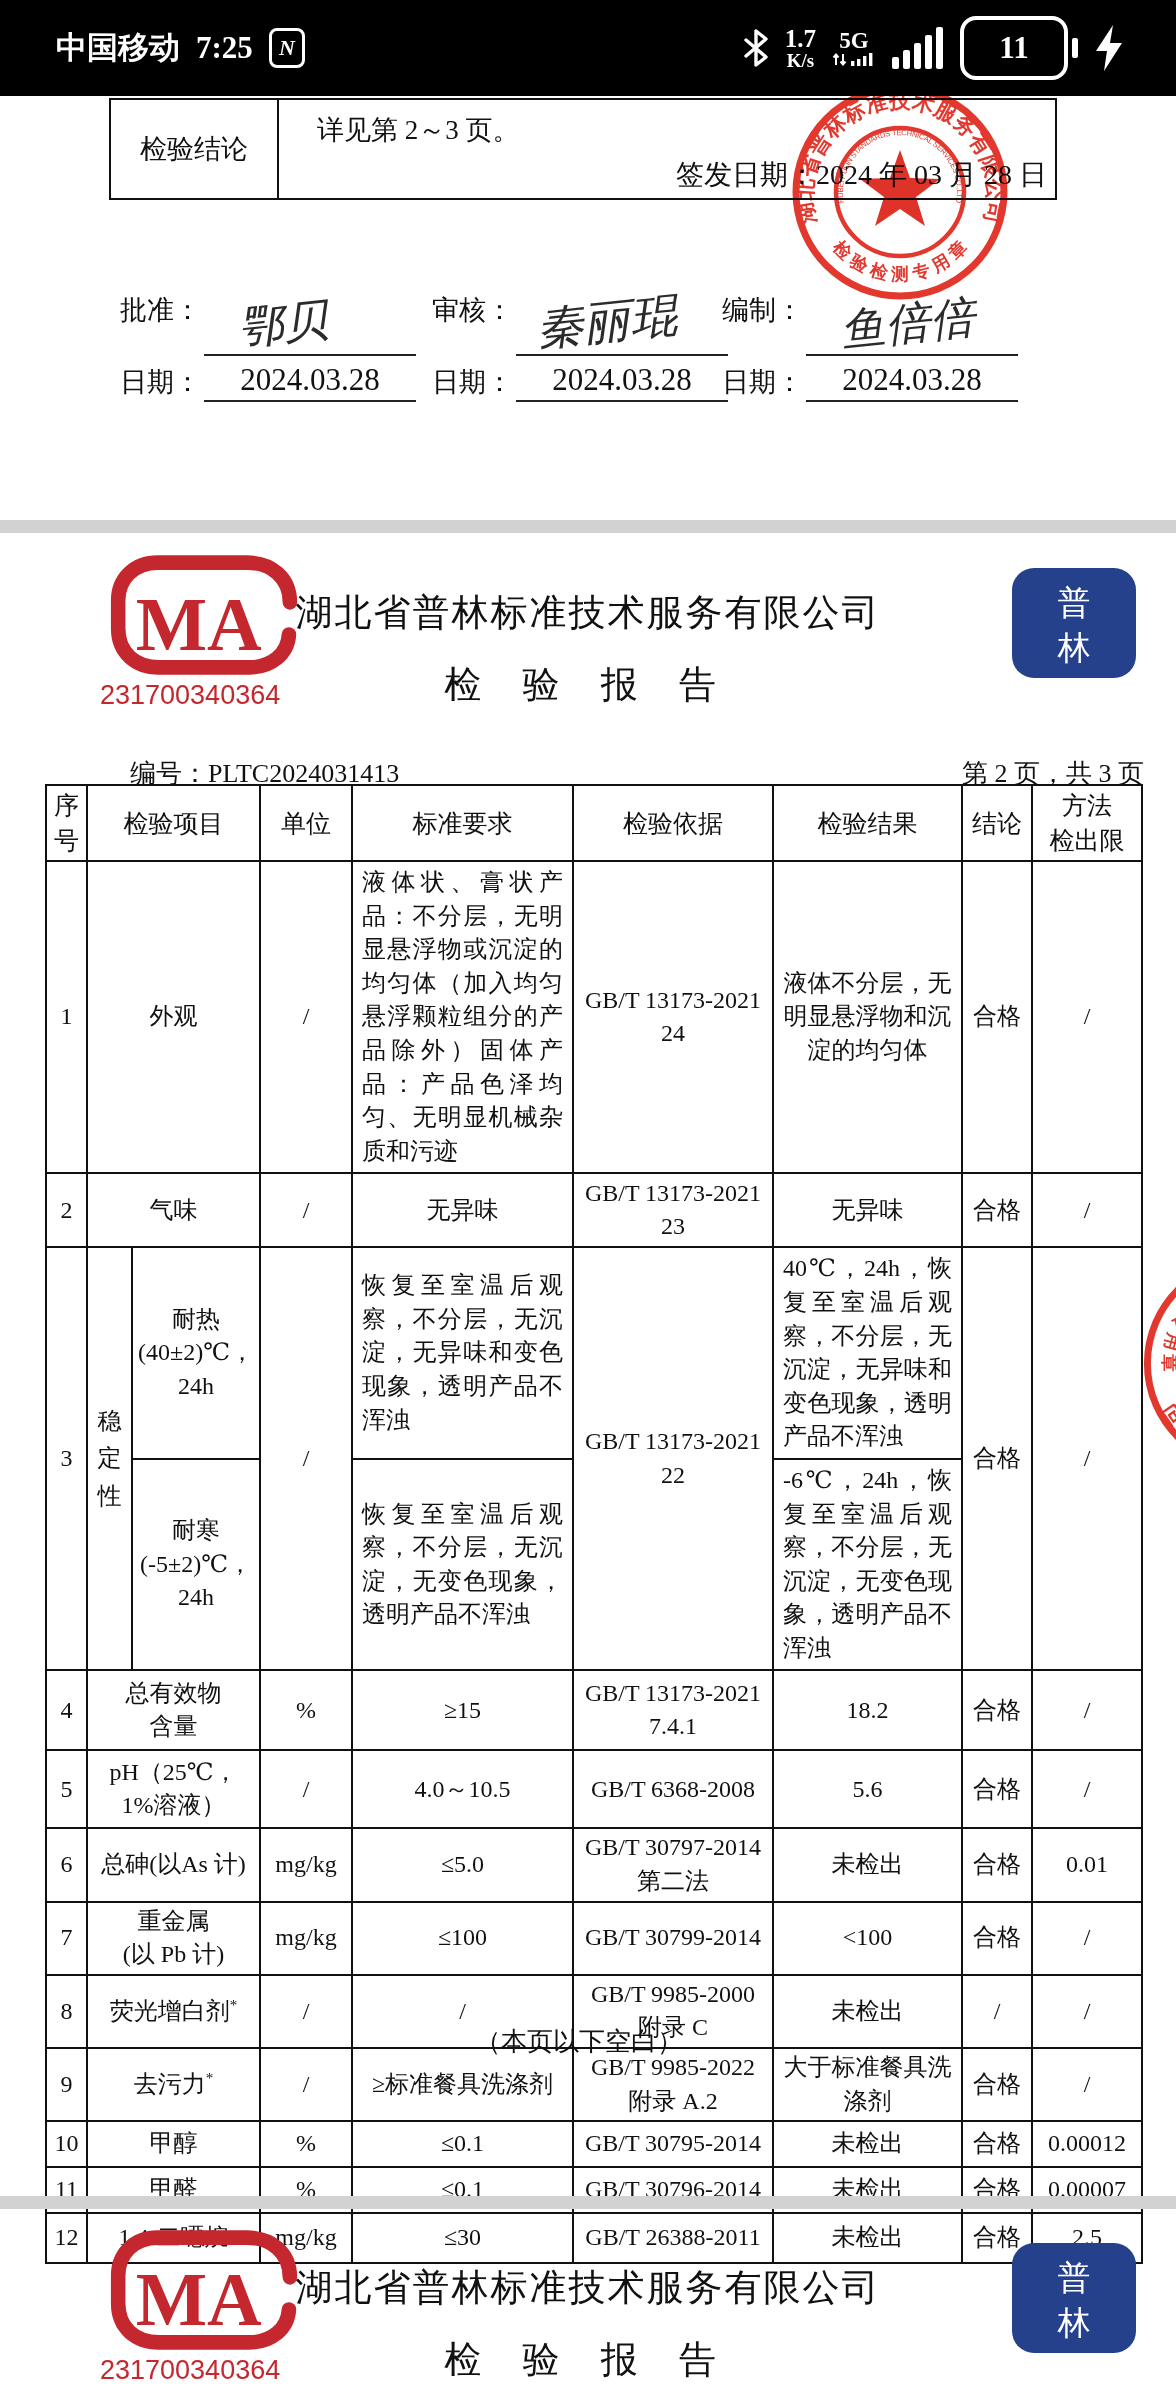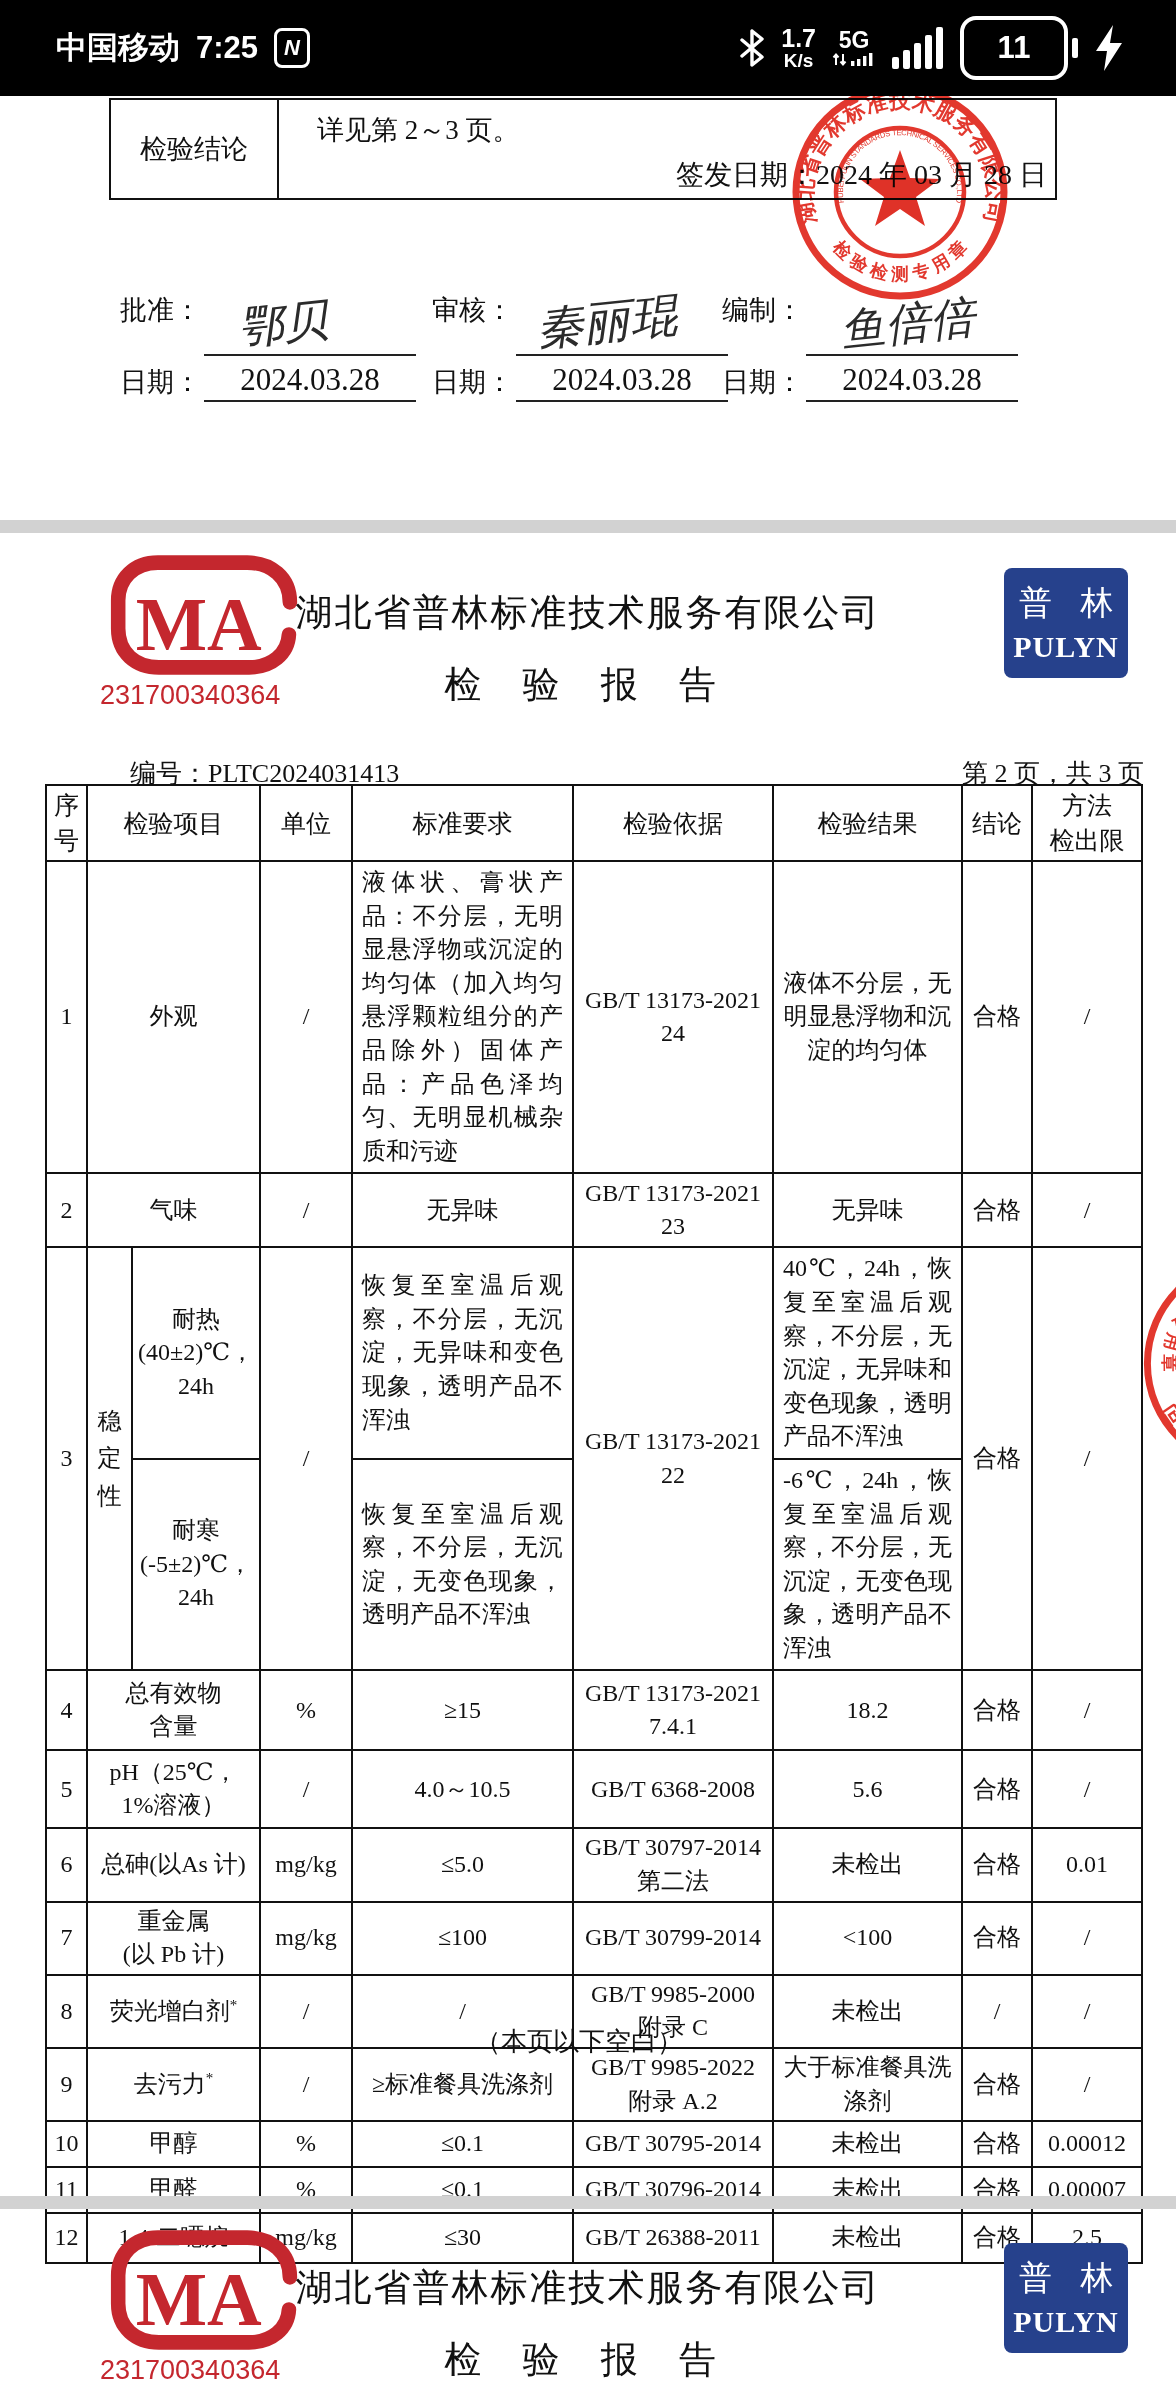--- a/index.html
+++ b/index.html
@@ -1,21 +1,21 @@
 <!DOCTYPE html>
 <html><head>
 <meta charset="utf-8">
 <style>
   html,body{margin:0;padding:0;background:#fff;}
   .screen{position:relative;width:1176px;height:2400px;overflow:hidden;background:#fff;
           font-family:"Liberation Serif","DejaVu Serif",serif;color:#111;}
   
   .statusbar{position:absolute;top:0;left:0;width:100%;height:96px;background:#000;z-index:10;
              display:flex;align-items:center;justify-content:space-between;
-             font-family:Liberation Sans, sans-serif;color:#fff;}
+             font-family:Liberation Serif, serif;color:#fff;}
   .sb-left{display:flex;align-items:center;gap:16px;padding-left:56px;}
   .sb-carrier,.sb-time{font-size:31px;font-weight:600;}
   .nfc{width:30px;height:34px;border:3px solid #fff;border-radius:8px;display:flex;align-items:center;justify-content:center;
        font-size:22px;font-weight:700;font-style:italic;}
   .sb-right{display:flex;align-items:center;gap:16px;padding-right:52px;}
   .stack{display:flex;flex-direction:column;align-items:center;line-height:1.02;}
   .stack .s1{font-size:25px;font-weight:600;}
   .stack .s2{font-size:19px;font-weight:600;}
   .netstack .s1{font-size:23px;font-weight:700;}
   .battery{display:flex;align-items:center;}
@@ -47,22 +47,22 @@
   
   .band{position:absolute;left:0;width:100%;height:13px;background:#d2d2d2;}
   .band1{top:520px;} .band2{top:2196px;}
   
   .docblock{position:absolute;left:0;width:100%;height:215px;}
   .cma-block{position:absolute;left:100px;top:0;width:210px;text-align:left;}
   .cma-num{font-family:"Liberation Sans","DejaVu Sans",sans-serif;font-size:27px;color:#c4272e;letter-spacing:0px;margin-top:0px;}
   .title-block{position:absolute;left:0;right:0;top:38px;text-align:center;}
   .company{font-size:37px;letter-spacing:2px;}
   .report-title{font-size:37px;letter-spacing:16px;margin-top:22px;}
-  .pulyn{position:absolute;right:48px;top:18px;width:124px;height:110px;background:#26418c;border-radius:8px;
-         color:#fff;text-align:center;font-family:Liberation Serif, serif;}
+  .pulyn{position:absolute;right:40px;top:18px;width:124px;height:110px;background:#26418c;border-radius:22px;
+         color:#fff;text-align:center;font-family:Liberation Mono, monospace;}
   .pulyn .cn{font-size:33px;letter-spacing:10px;margin-top:13px;margin-left:10px;}
   .pulyn .en{font-size:30px;font-weight:700;letter-spacing:1px;margin-top:4px;}
   .hdr{top:550px;}
   .ftr{top:2225px;}
   
   .meta-row{position:absolute;top:756px;left:130px;right:32px;height:34px;font-size:26px;}
   .meta-left{float:left;}
   .meta-right{float:right;}
   
   .t2{position:absolute;left:45px;top:784px;width:1096px;border-collapse:collapse;table-layout:fixed;

